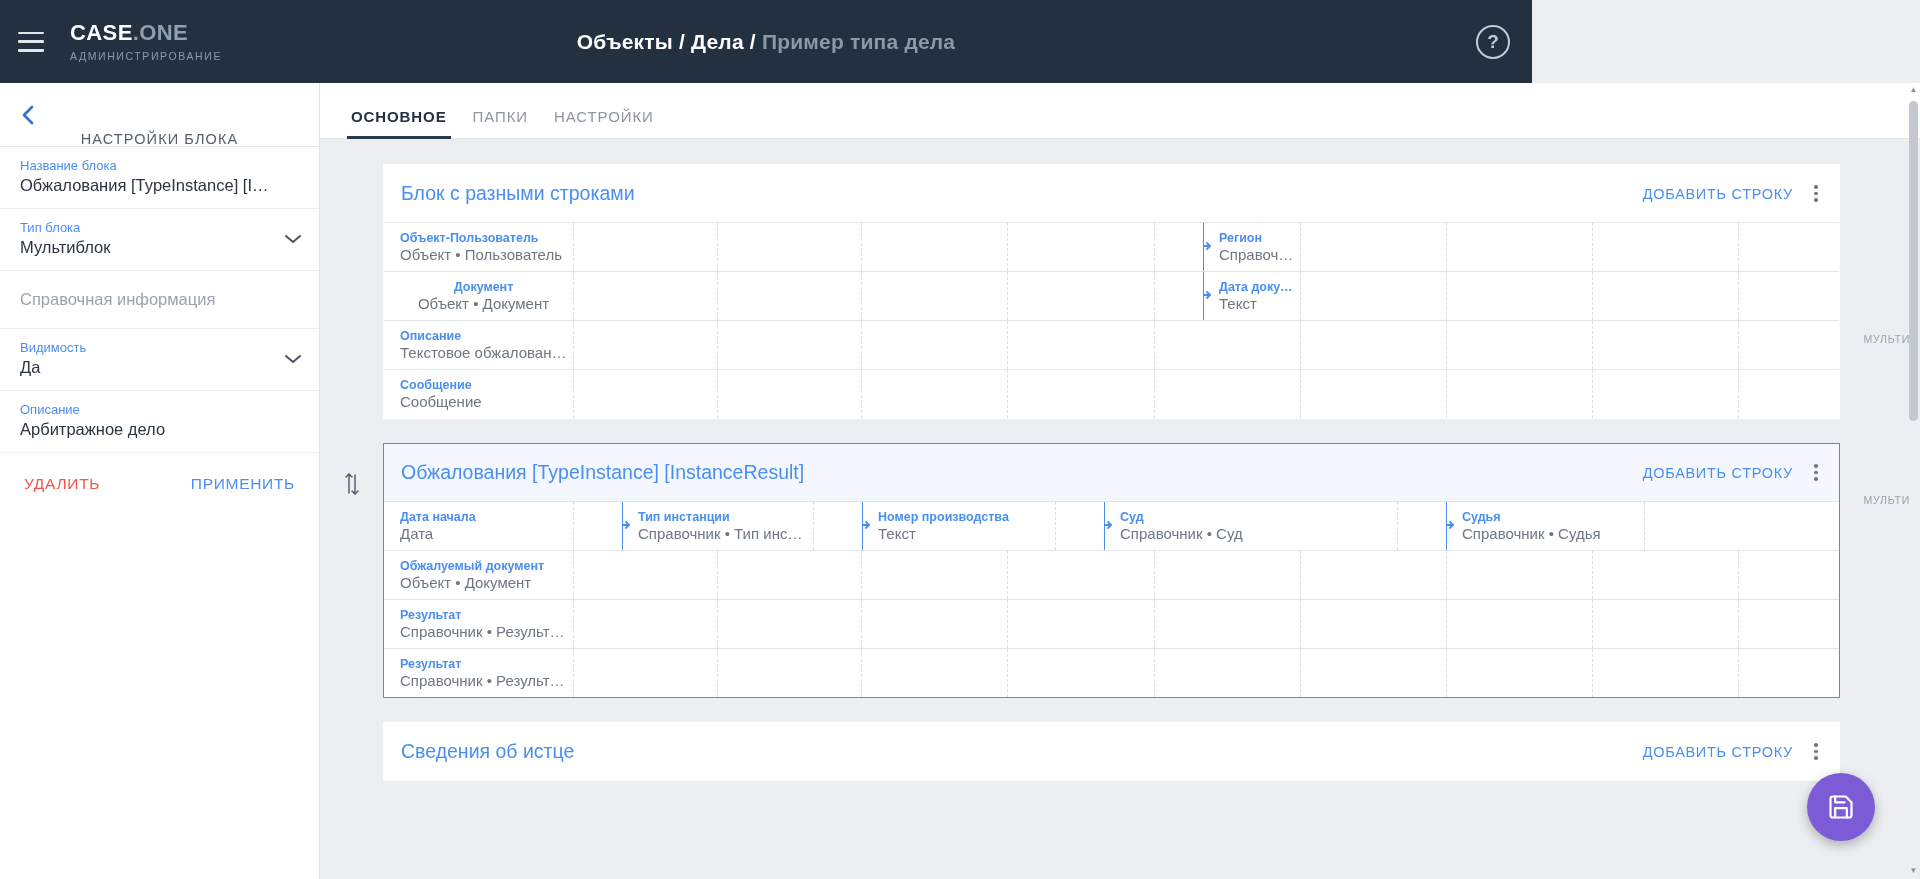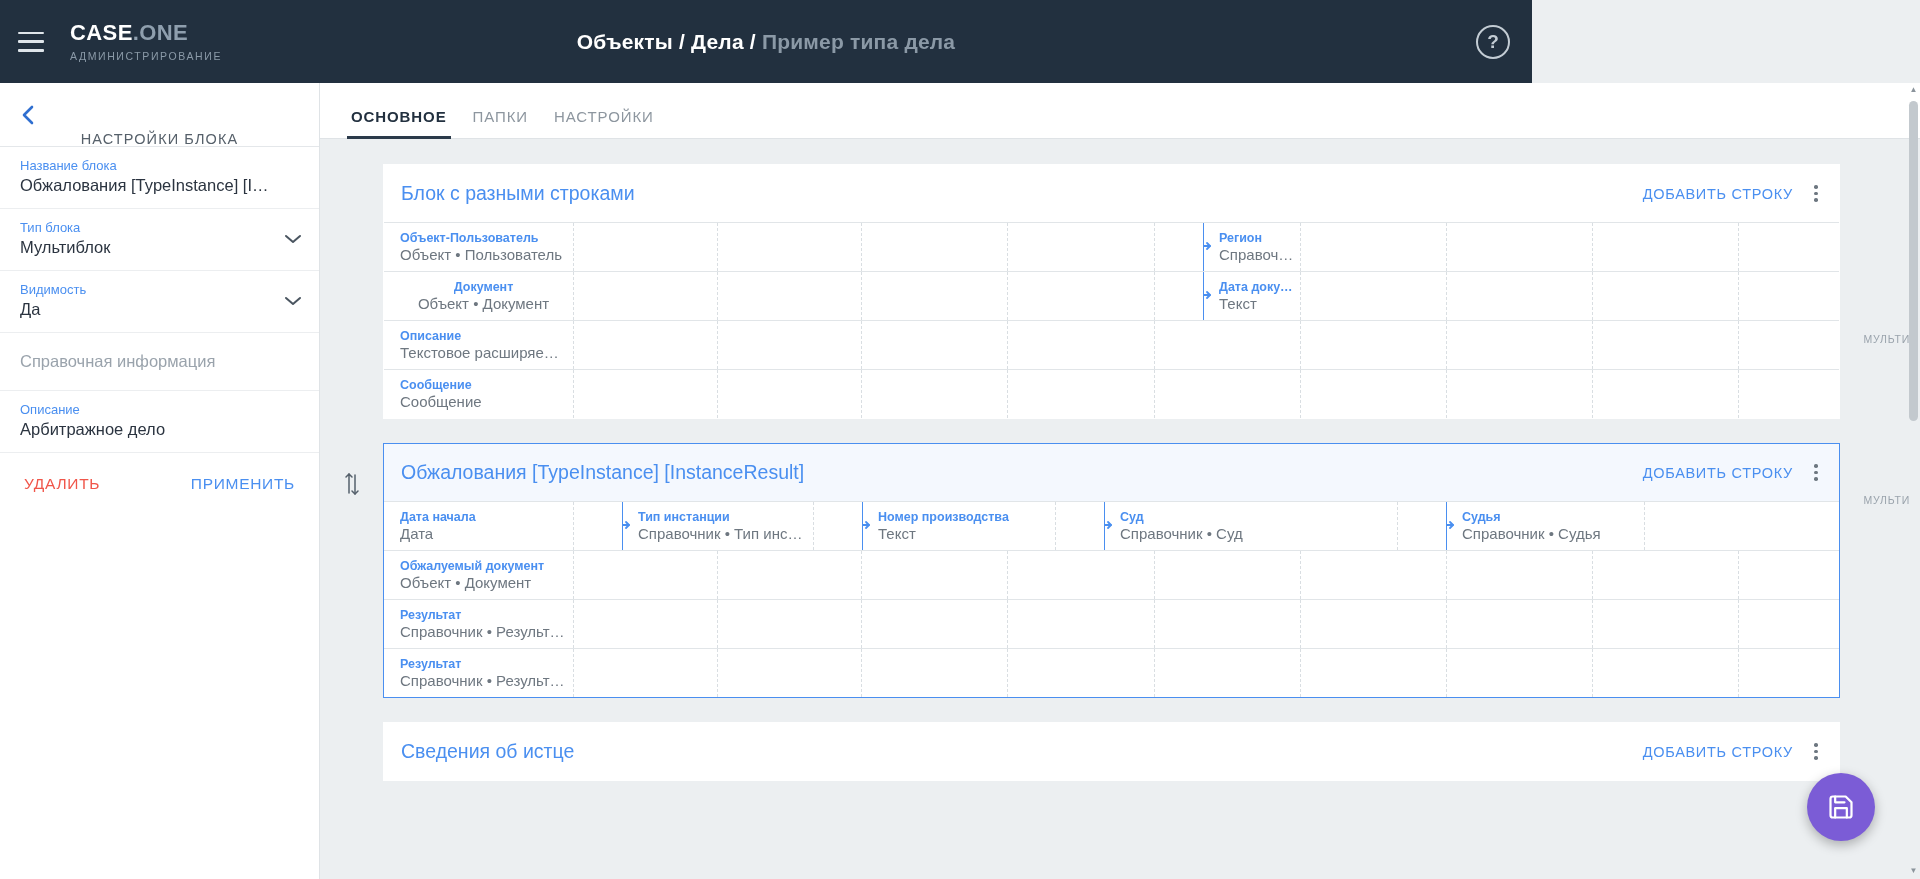--- a/index.html
+++ b/index.html
@@ -274,32 +274,32 @@
   <div class="sb-field">
     <div class="sb-label">Тип блока</div>
     <div class="sb-value">Мультиблок</div>
     <span class="sb-chevron">
       <svg width="20" height="12" viewBox="0 0 20 12">
           <polyline points="3,3 10,9 17,3" fill="none" stroke="#4a5560" stroke-width="2" stroke-linecap="round" stroke-linejoin="round"></polyline>
         </svg>
     </span>
   </div>
 
+  <div class="sb-field tall">
+    <div class="sb-placeholder">Справочная информация</div>
+  </div>
+
   <div class="sb-field">
     <div class="sb-label">Видимость</div>
     <div class="sb-value">Да</div>
     <span class="sb-chevron">
       <svg width="20" height="12" viewBox="0 0 20 12">
           <polyline points="3,3 10,9 17,3" fill="none" stroke="#4a5560" stroke-width="2" stroke-linecap="round" stroke-linejoin="round"></polyline>
         </svg>
     </span>
-  </div>
-
-  <div class="sb-field tall">
-    <div class="sb-placeholder">Справочная информация</div>
   </div>
 
   <div class="sb-field">
     <div class="sb-label">Описание</div>
     <div class="sb-value">Арбитражное дело</div>
   </div>
 
   <div class="sb-actions">
     <button class="btn-delete">УДАЛИТЬ</button>
     <button class="btn-apply">ПРИМЕНИТЬ</button>
@@ -371,21 +371,21 @@
               <div class="c-type">Текст</div>
             </div>
             <div class="cell empty" style="width: 98px; flex: 0 0 98px;"></div>
             <div class="cell empty" style="width: 98px; flex: 0 0 98px;"></div>
             <div class="cell empty" style="width: 98px; flex: 0 0 98px;"></div>
             <div class="cell empty" style="width: 98px; flex: 0 0 98px;"></div>
           </div>
           <div class="grid-row">
             <div class="cell" style="width: 190px; flex: 0 0 190px;">
               <div class="c-label">Описание</div>
-              <div class="c-type">Текстовое расширяемое</div>
+              <div class="c-type">Текстовое обжалования</div>
             </div>
             <div class="cell empty" style="width: 96px; flex: 0 0 96px;"></div>
             <div class="cell empty" style="width: 96px; flex: 0 0 96px;"></div>
             <div class="cell empty" style="width: 98px; flex: 0 0 98px;"></div>
             <div class="cell empty" style="width: 99px; flex: 0 0 99px;"></div>
             <div class="cell empty" style="width: 98px; flex: 0 0 98px;"></div>
             <div class="cell empty" style="width: 98px; flex: 0 0 98px;"></div>
             <div class="cell empty" style="width: 98px; flex: 0 0 98px;"></div>
             <div class="cell empty" style="width: 98px; flex: 0 0 98px;"></div>
             <div class="cell empty" style="width: 98px; flex: 0 0 98px;"></div>

